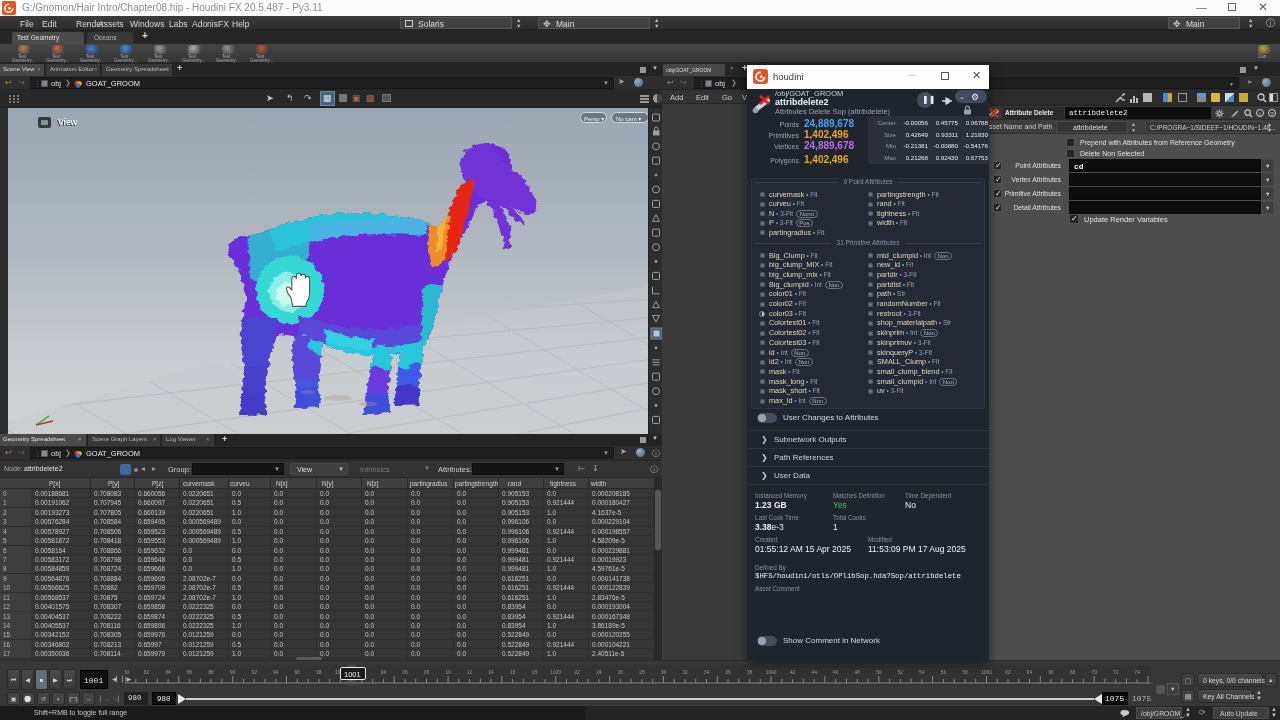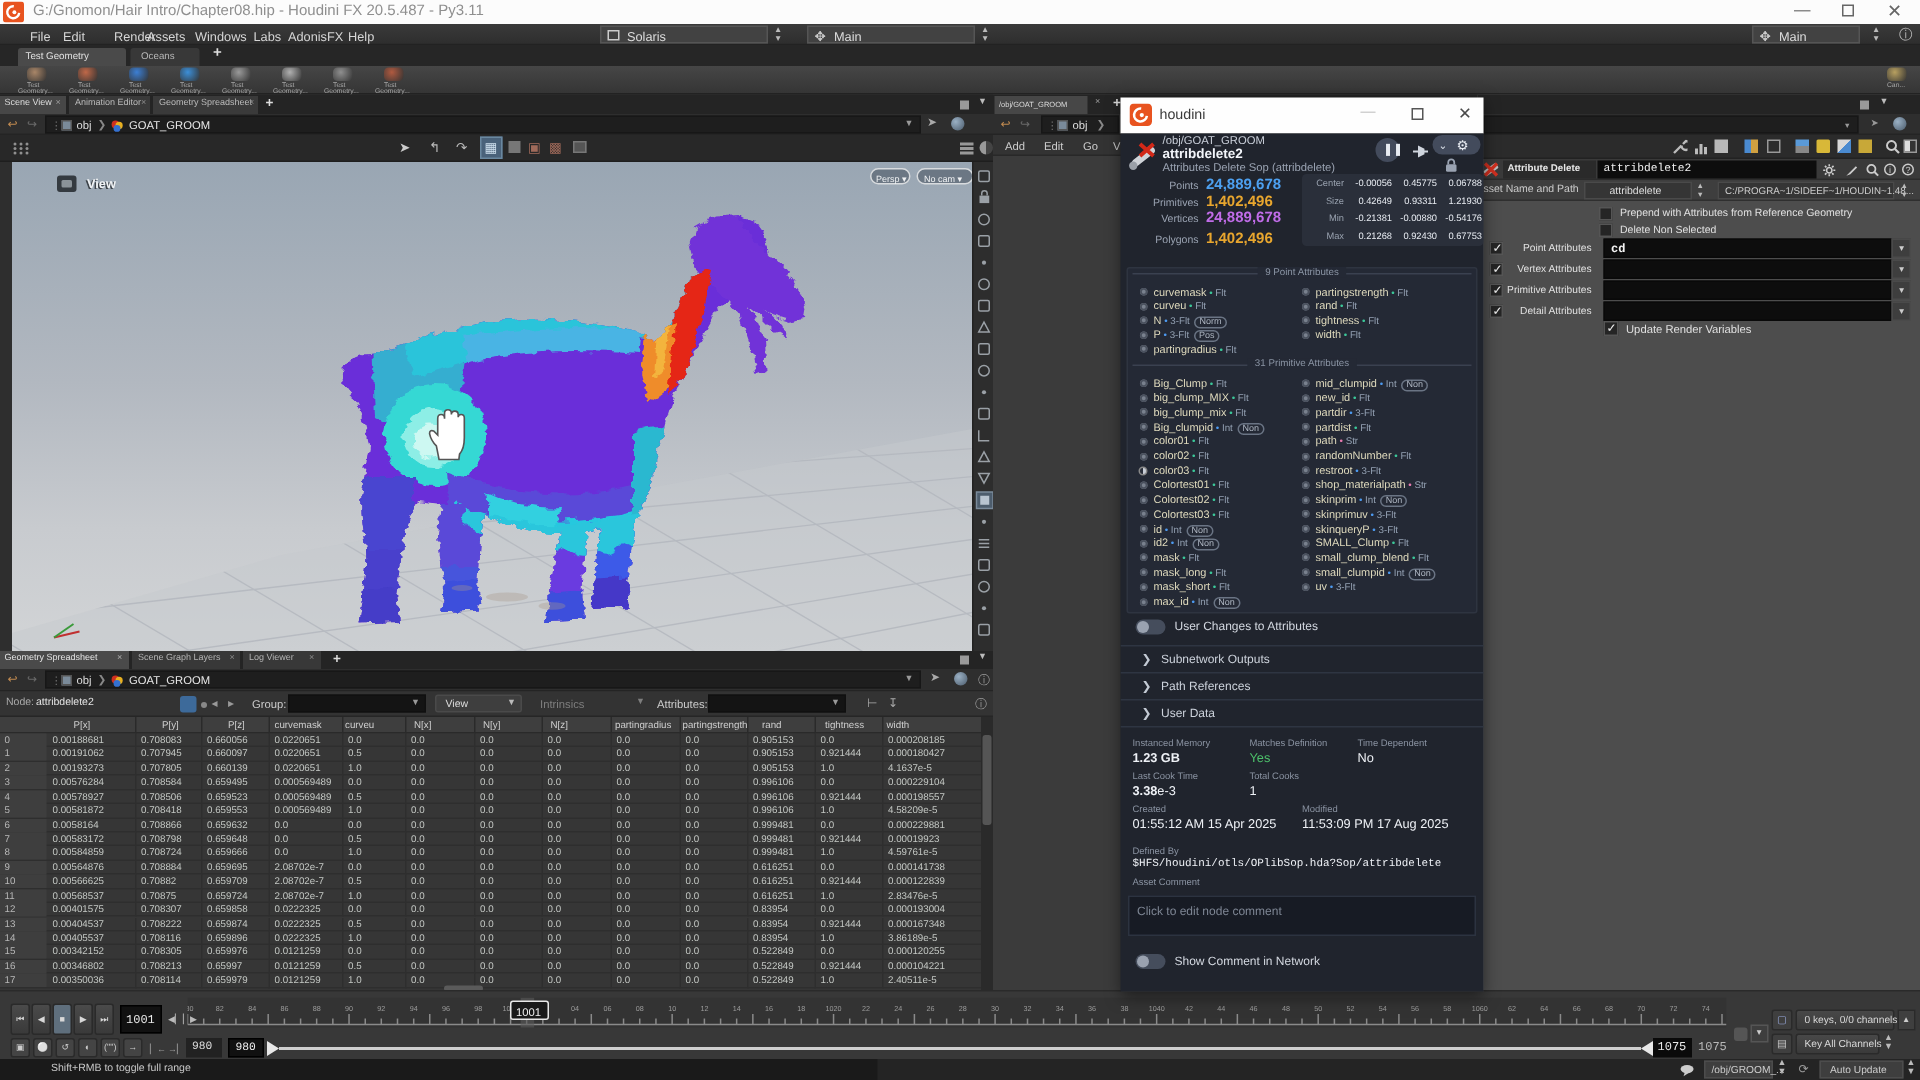--- a/index.html
+++ b/index.html
@@ -1654,23 +1654,20 @@
   <div class="ab tx" style="left:8px;top:433px;font-size:8.5px;color:#eef1f6;"><b>3.38</b>e-3</div>
   <div class="ab tx" style="left:86px;top:425px;font-size:6.3px;color:#8a93a2;">Total Cooks</div>
   <div class="ab tx" style="left:86px;top:433px;font-size:8.5px;color:#eef1f6;">1</div>
   <div class="ab tx" style="left:8px;top:447px;font-size:6.3px;color:#8a93a2;">Created</div>
   <div class="ab tx" style="left:8px;top:455px;font-size:8.5px;color:#eef1f6;">01:55:12 AM 15 Apr 2025</div>
   <div class="ab tx" style="left:121px;top:447px;font-size:6.3px;color:#8a93a2;">Modified</div>
   <div class="ab tx" style="left:121px;top:455px;font-size:8.5px;color:#eef1f6;">11:53:09 PM 17 Aug 2025</div>
   <div class="ab tx" style="left:8px;top:475px;font-size:6.3px;color:#8a93a2;">Defined By</div>
   <div class="ab tx" style="left:8px;top:483px;font-size:7.3px;color:#eef1f6;font-family:'Liberation Mono',monospace;">$HFS/houdini/otls/OPlibSop.hda?Sop/attribdelete</div>
   <div class="ab tx" style="left:8px;top:496px;font-size:6.3px;color:#8a93a2;">Asset Comment</div>
-  <div class="ab" style="left:5px;top:508px;width:232px;height:27px;background:#171b24;border:1px solid #2c3340;">
-    <div class="ab tx" style="left:5px;top:5px;font-size:8px;color:#7e8694;">Click to edit node comment</div>
-  </div>
 <div class="ab" style="left:10px;top:547px;width:20px;height:10px;border-radius:5px;background:#454d5c;">
           <div class="ab" style="left:1px;top:1px;width:8px;height:8px;border-radius:50%;background:#9aa2b0;"></div>
         </div>
         <div class="ab tx" style="left:36px;top:547px;font-size:8px;color:#d3d8e0;">Show Comment in Network</div>
  </div>
 </div>
 
 </div>
 
 </body></html>

